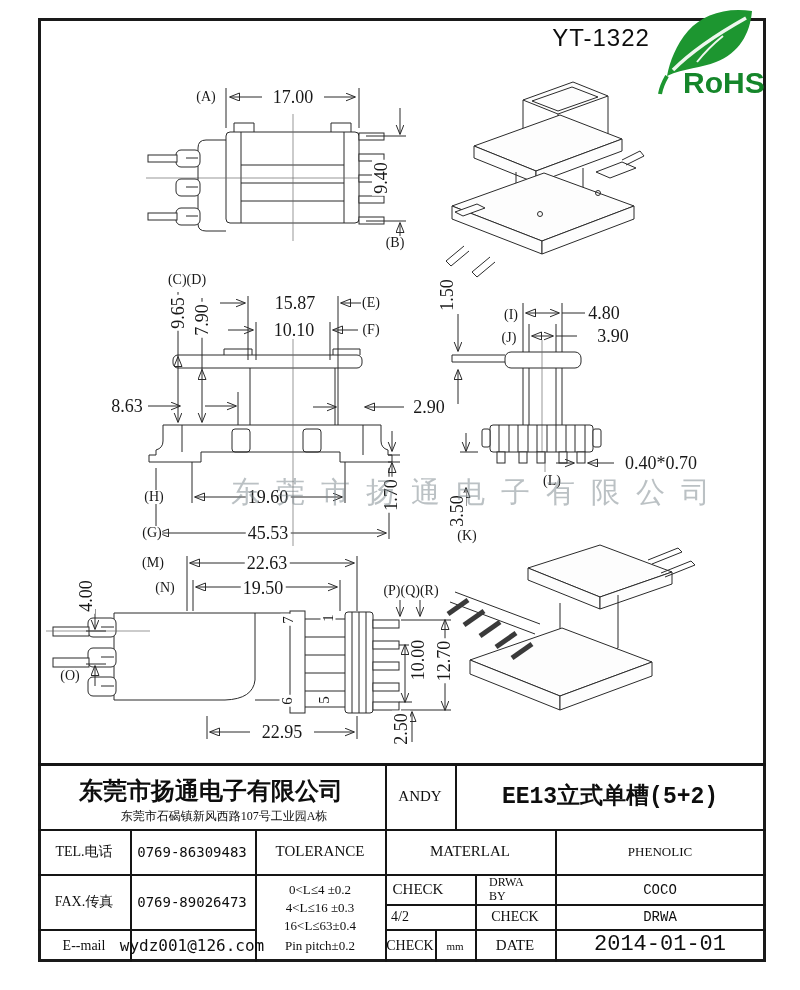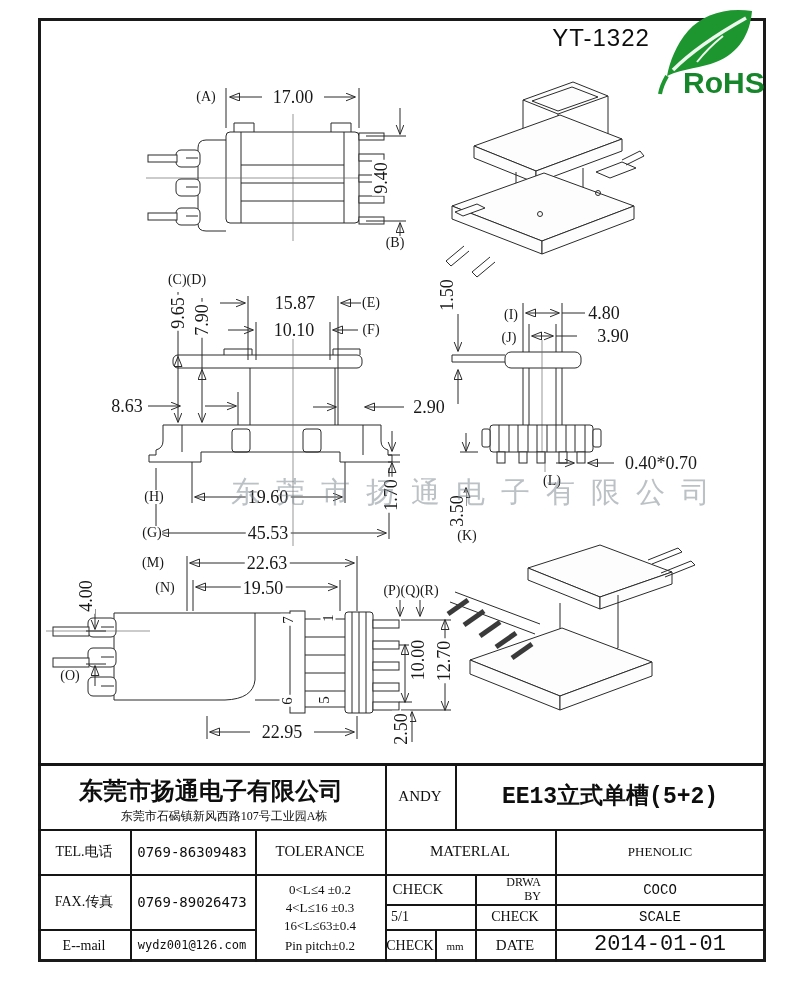--- a/index.html
+++ b/index.html
@@ -360,28 +360,28 @@
   <div class="tbt" style="left:420px;top:797px;font-size:15px">ANDY</div>
   <div class="tbt sans" style="left:610px;top:797px;font-size:23px;font-weight:600">EE13立式单槽(5+2)</div>
   <div class="tbt" style="left:84px;top:852px;font-size:14px">TEL.电话</div>
   <div class="tbt mono" style="left:192px;top:852px;font-size:14px">0769-86309483</div>
   <div class="tbt" style="left:320px;top:852px;font-size:15px">TOLERANCE</div>
   <div class="tbt" style="left:470px;top:852px;font-size:15px">MATERLAL</div>
   <div class="tbt" style="left:660px;top:852px;font-size:13px">PHENOLIC</div>
   <div class="tbt" style="left:84px;top:902px;font-size:14px">FAX.传真</div>
   <div class="tbt mono" style="left:192px;top:902px;font-size:14px">0769-89026473</div>
   <div class="tbt" style="left:84px;top:946px;font-size:14px">E--mail</div>
-  <div class="tbt mono" style="left:192px;top:946px;font-size:12px">wydz001@126.com</div>
+  <div class="tbt mono" style="left:192px;top:946px;font-size:16px">wydz001@126.com</div>
   <div class="tbt" style="left:320px;top:890px;font-size:13px">0&lt;L≤4  ±0.2</div>
   <div class="tbt" style="left:320px;top:908px;font-size:13px">4&lt;L≤16 ±0.3</div>
   <div class="tbt" style="left:320px;top:926px;font-size:13px">16&lt;L≤63±0.4</div>
   <div class="tbt" style="left:320px;top:946px;font-size:13px">Pin pitch±0.2</div>
   <div class="tbt" style="left:418px;top:890px;font-size:15px">CHECK</div>
-  <div class="tbt" style="left:400px;top:917px;font-size:14px">5/1</div>
-  <div class="tbt" style="left:515px;top:890px;font-size:12px;white-space:normal;width:52px;text-align:right">DRWA BY</div>
+  <div class="tbt" style="left:400px;top:917px;font-size:14px">4/2</div>
+  <div class="tbt" style="left:515px;top:890px;font-size:12px;white-space:normal;width:52px;text-align:left">DRWA BY</div>
   <div class="tbt sans" style="left:660px;top:890px;font-size:14px">COCO</div>
   <div class="tbt" style="left:515px;top:917px;font-size:14px">CHECK</div>
-  <div class="tbt sans" style="left:660px;top:917px;font-size:14px">SCALE</div>
+  <div class="tbt sans" style="left:660px;top:917px;font-size:14px">DRWA</div>
   <div class="tbt" style="left:410px;top:946px;font-size:14px">CHECK</div>
   <div class="tbt" style="left:455px;top:946px;font-size:11px">mm</div>
   <div class="tbt" style="left:515px;top:946px;font-size:15px">DATE</div>
   <div class="tbt sans" style="left:660px;top:945px;font-size:22px">2014-01-01</div>
 </div>
 
 </body></html>

